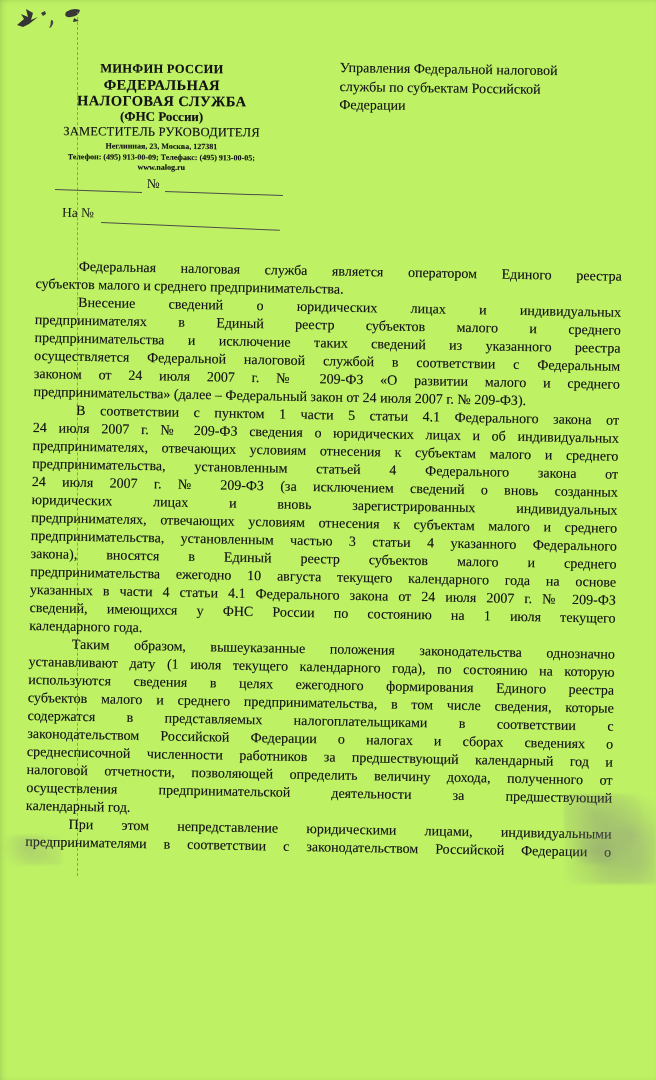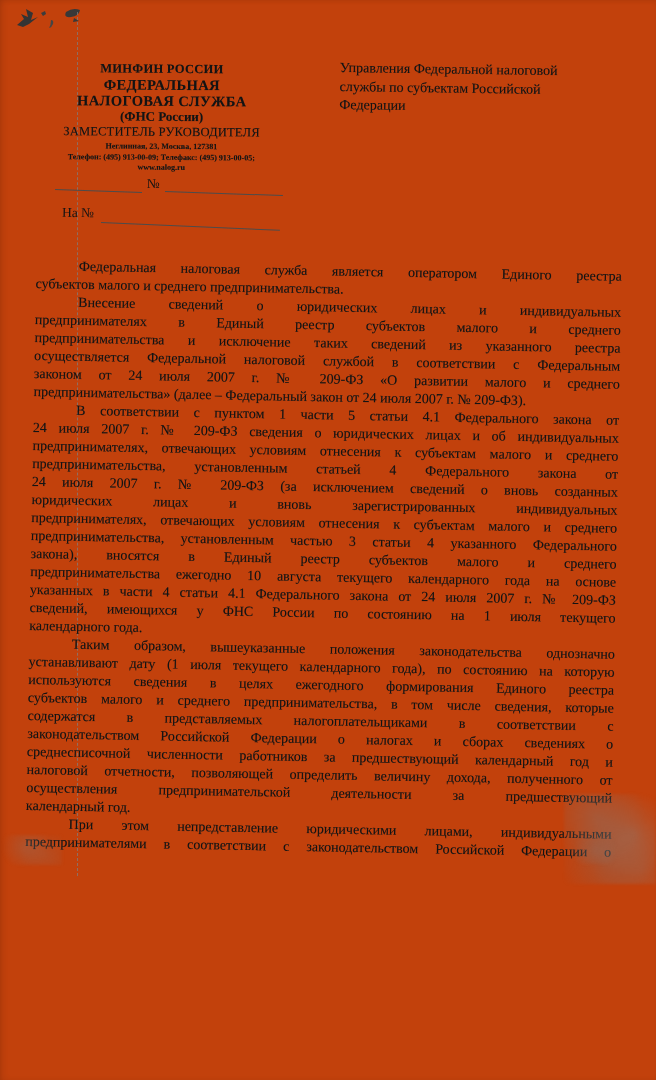--- a/index.html
+++ b/index.html
@@ -1,18 +1,18 @@
 <!DOCTYPE html>
 <html lang="ru"><head>
 <meta charset="utf-8">
 <style>
   html,body{margin:0;padding:0;background:#e8e8e6;}
   .page{
     position:relative;width:656px;height:1080px;margin:0 auto;
-    background:#c2410c;overflow:hidden;
+    background:#bef264;overflow:hidden;
     font-family:"Liberation Serif","DejaVu Serif",serif;color:#131313;
     box-shadow:inset 4px 0 8px -4px rgba(0,0,0,.18), inset 0 3px 6px -3px rgba(0,0,0,.08);
   }
   
   .fold{position:absolute;left:77px;top:12px;height:864px;width:0;
         border-left:1px dashed rgba(125,125,125,.75);}
   
   .ink{position:absolute;left:14px;top:4px;}
   
   .letterhead{position:absolute;left:50px;top:61px;width:224px;text-align:center;

